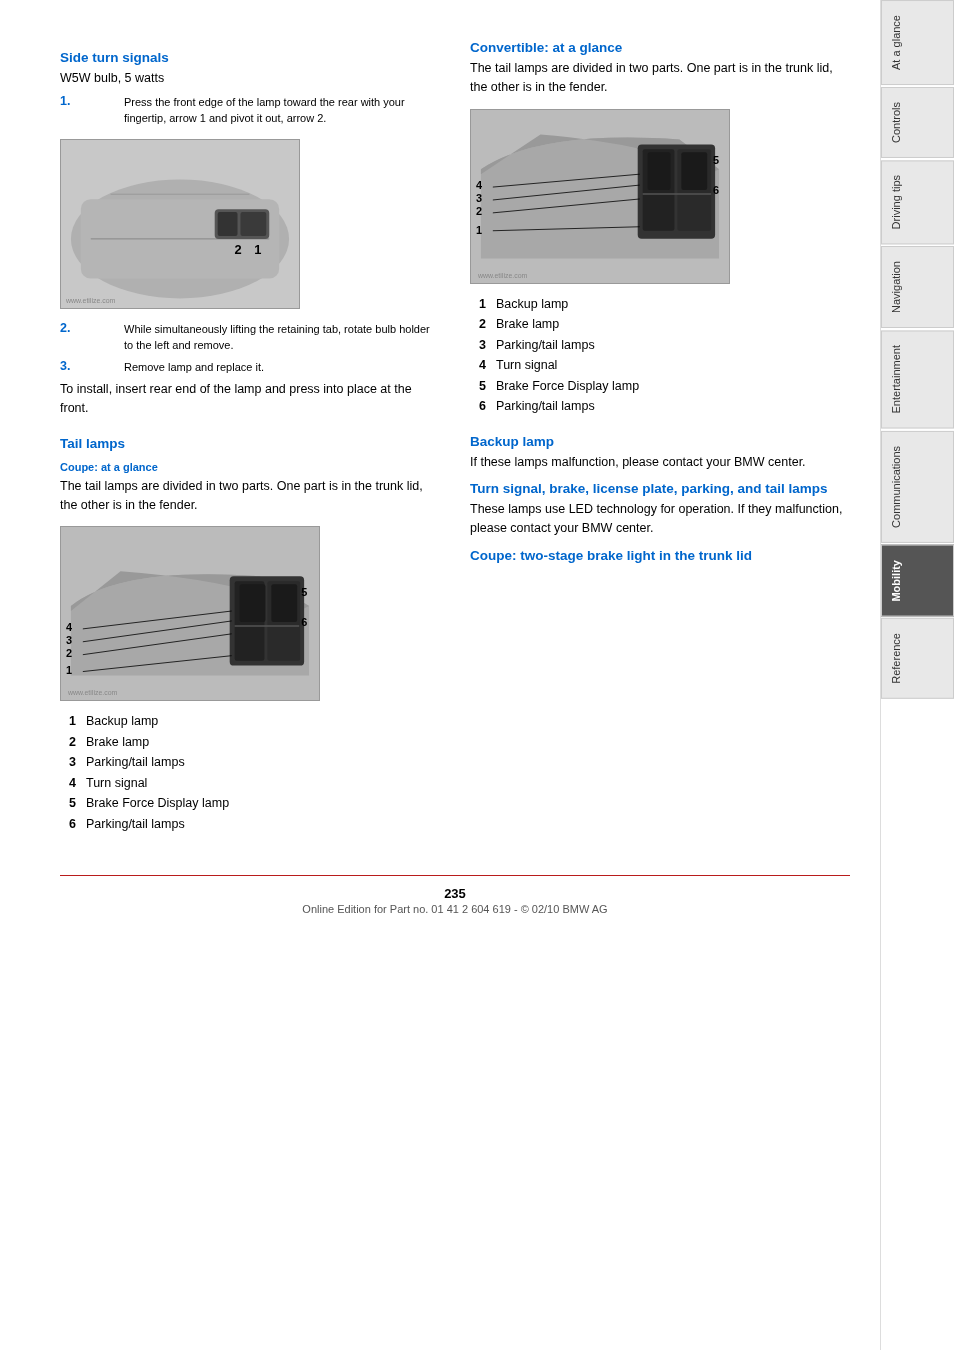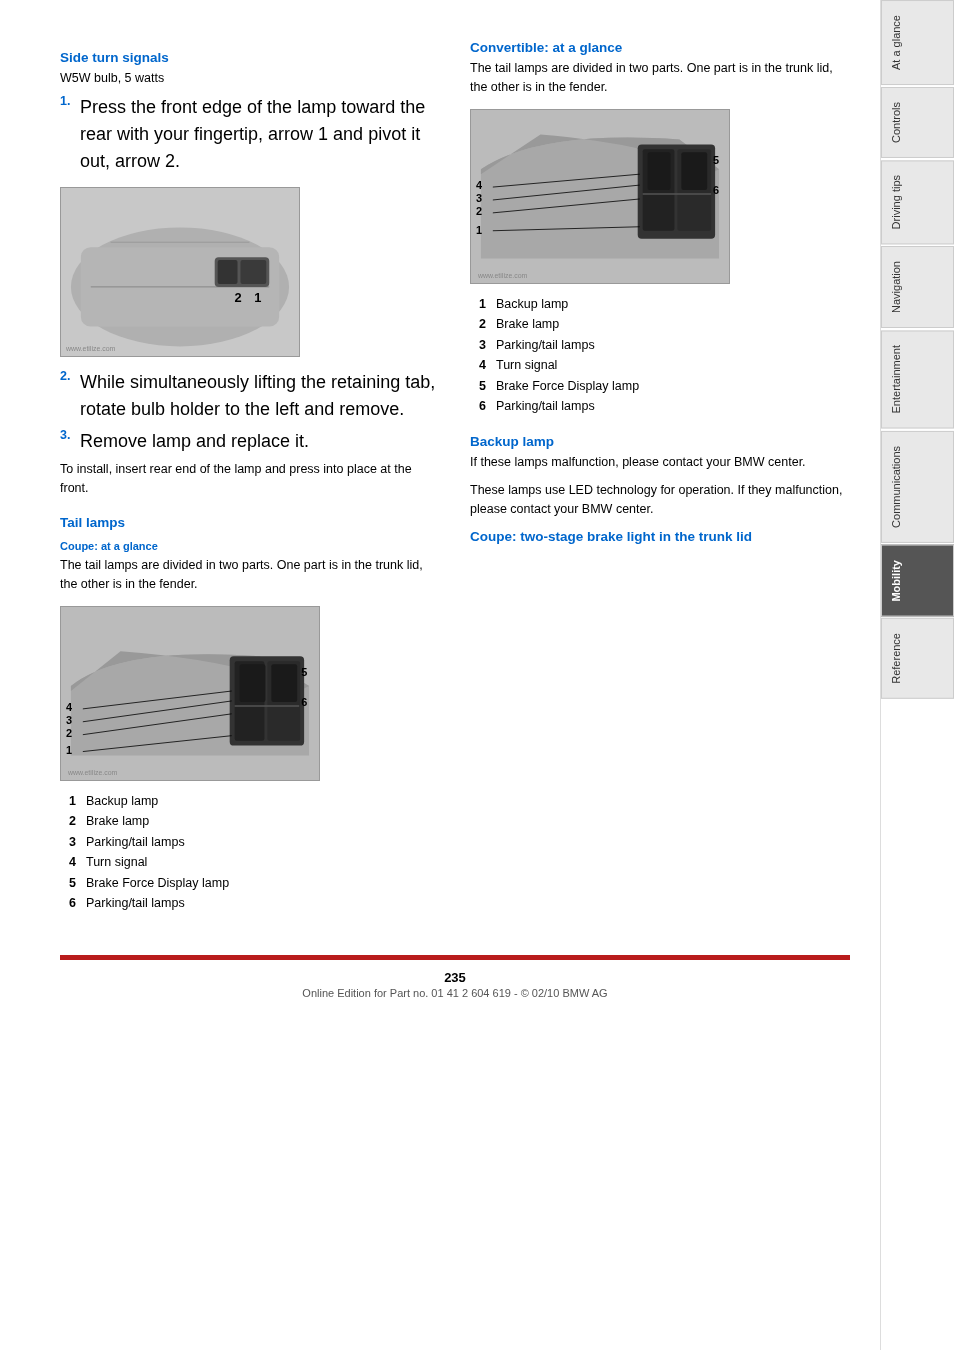--- a/index.html
+++ b/index.html
@@ -52,22 +52,23 @@
       gap: 6px;
       margin-bottom: 5px;
     }
     .step-num {
       color: #0066cc;
       font-weight: bold;
       min-width: 14px;
       font-size: 12.5px;
     }
     .step-text {
-      font-size: 18px;
+      font-size: 11px;
       line-height: 1.5;
+      margin-left: 44px;
     }
     .image-placeholder {
       background: #d0d0d0;
       border: 1px solid #999;
       margin: 12px 0;
       position: relative;
       display: flex;
       align-items: center;
       justify-content: center;
       overflow: hidden;
@@ -132,21 +133,21 @@
       background: #555;
       color: #fff;
       font-weight: bold;
     }
     .footer {
       text-align: center;
       font-size: 11px;
       color: #555;
       margin-top: 30px;
       padding-top: 10px;
-      border-top: 5px solid #b91c1c;
+      border-top: 1px solid #b91c1c;
     }
     .page-num {
       font-size: 13px;
       font-weight: bold;
       color: #000;
       margin-bottom: 2px;
     }
   </style>
 </head>
 <body>
@@ -331,20 +332,21 @@
           </div>
         </div>
       </div>
 
       <div class="section-gap">
         <div class="section-title">Backup lamp</div>
         <p>If these lamps malfunction, please contact your BMW center.</p>
       </div>
 
       <div class="section-gap-sm">
+        <div class="section-title">Turn signal, brake, license plate, parking, and tail lamps</div>
         <p>These lamps use LED technology for operation. If they malfunction, please contact your BMW center.</p>
       </div>
 
       <div class="section-gap-sm">
         <div class="section-title">Coupe: two-stage brake light in the trunk lid</div>
       </div>
 
     </div>
   </div>
 

